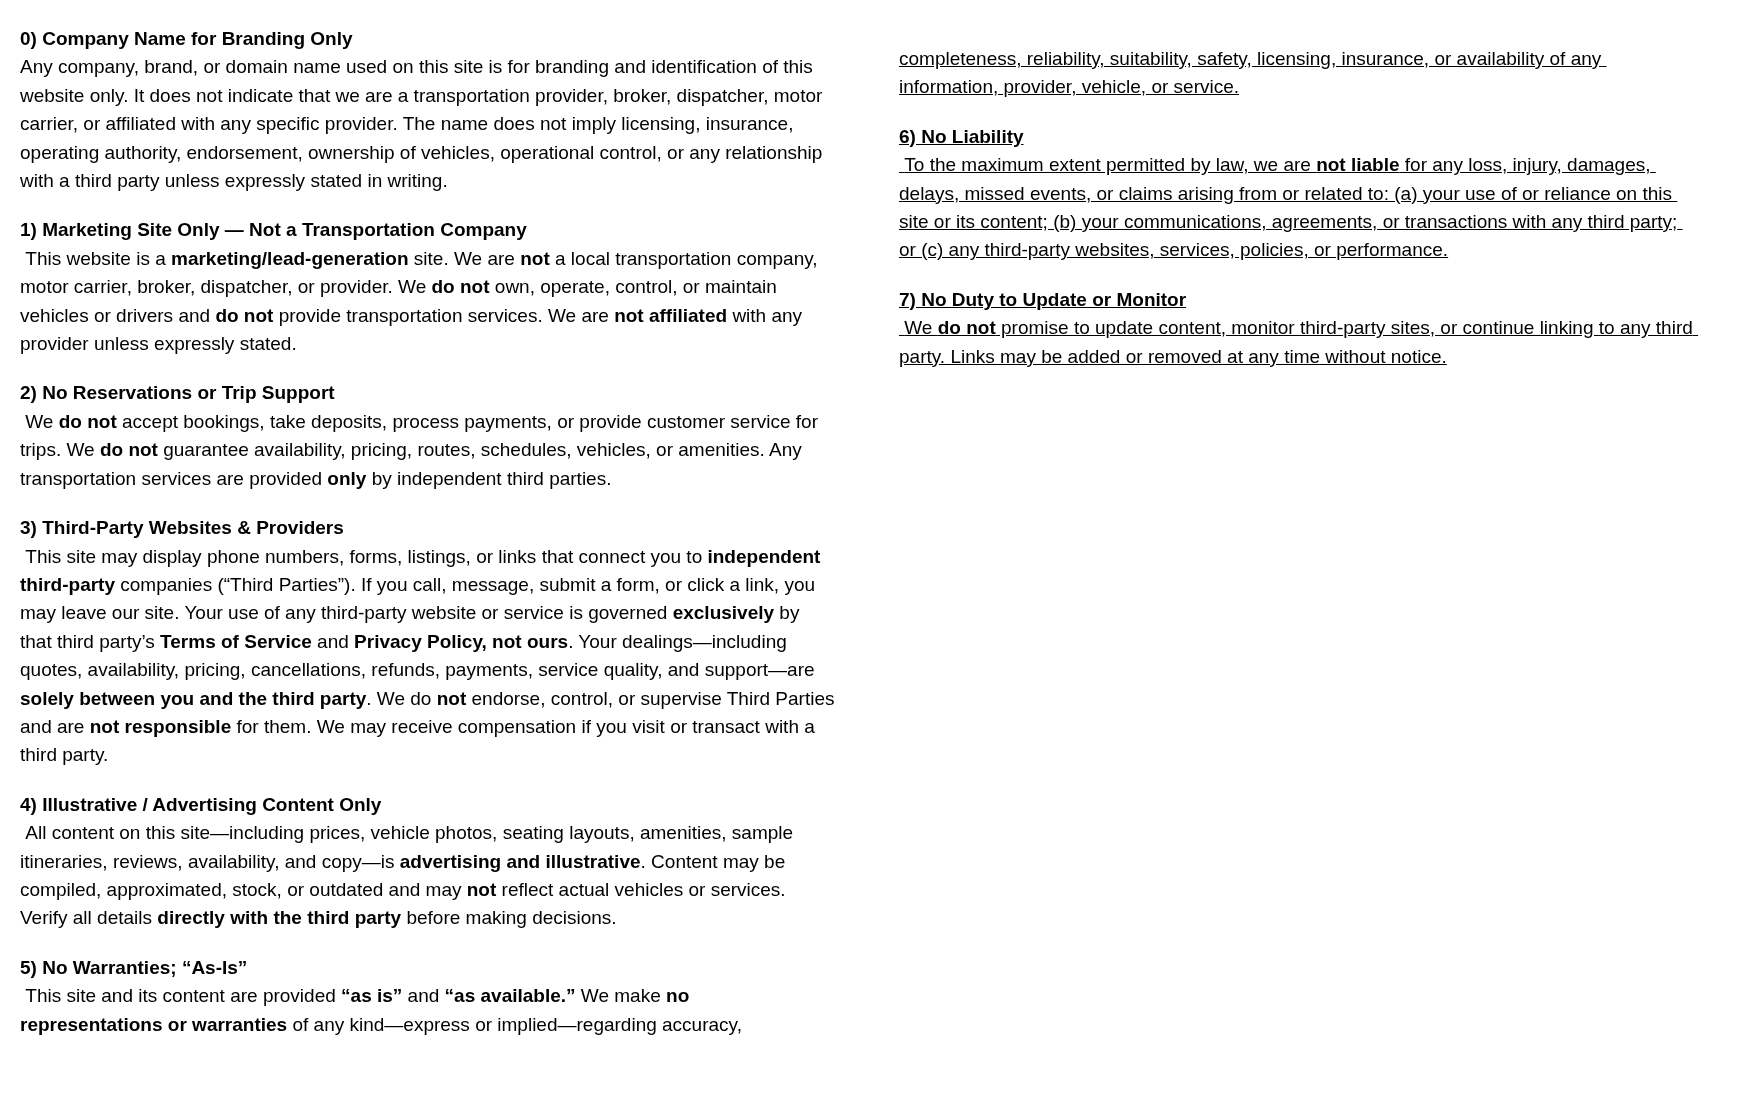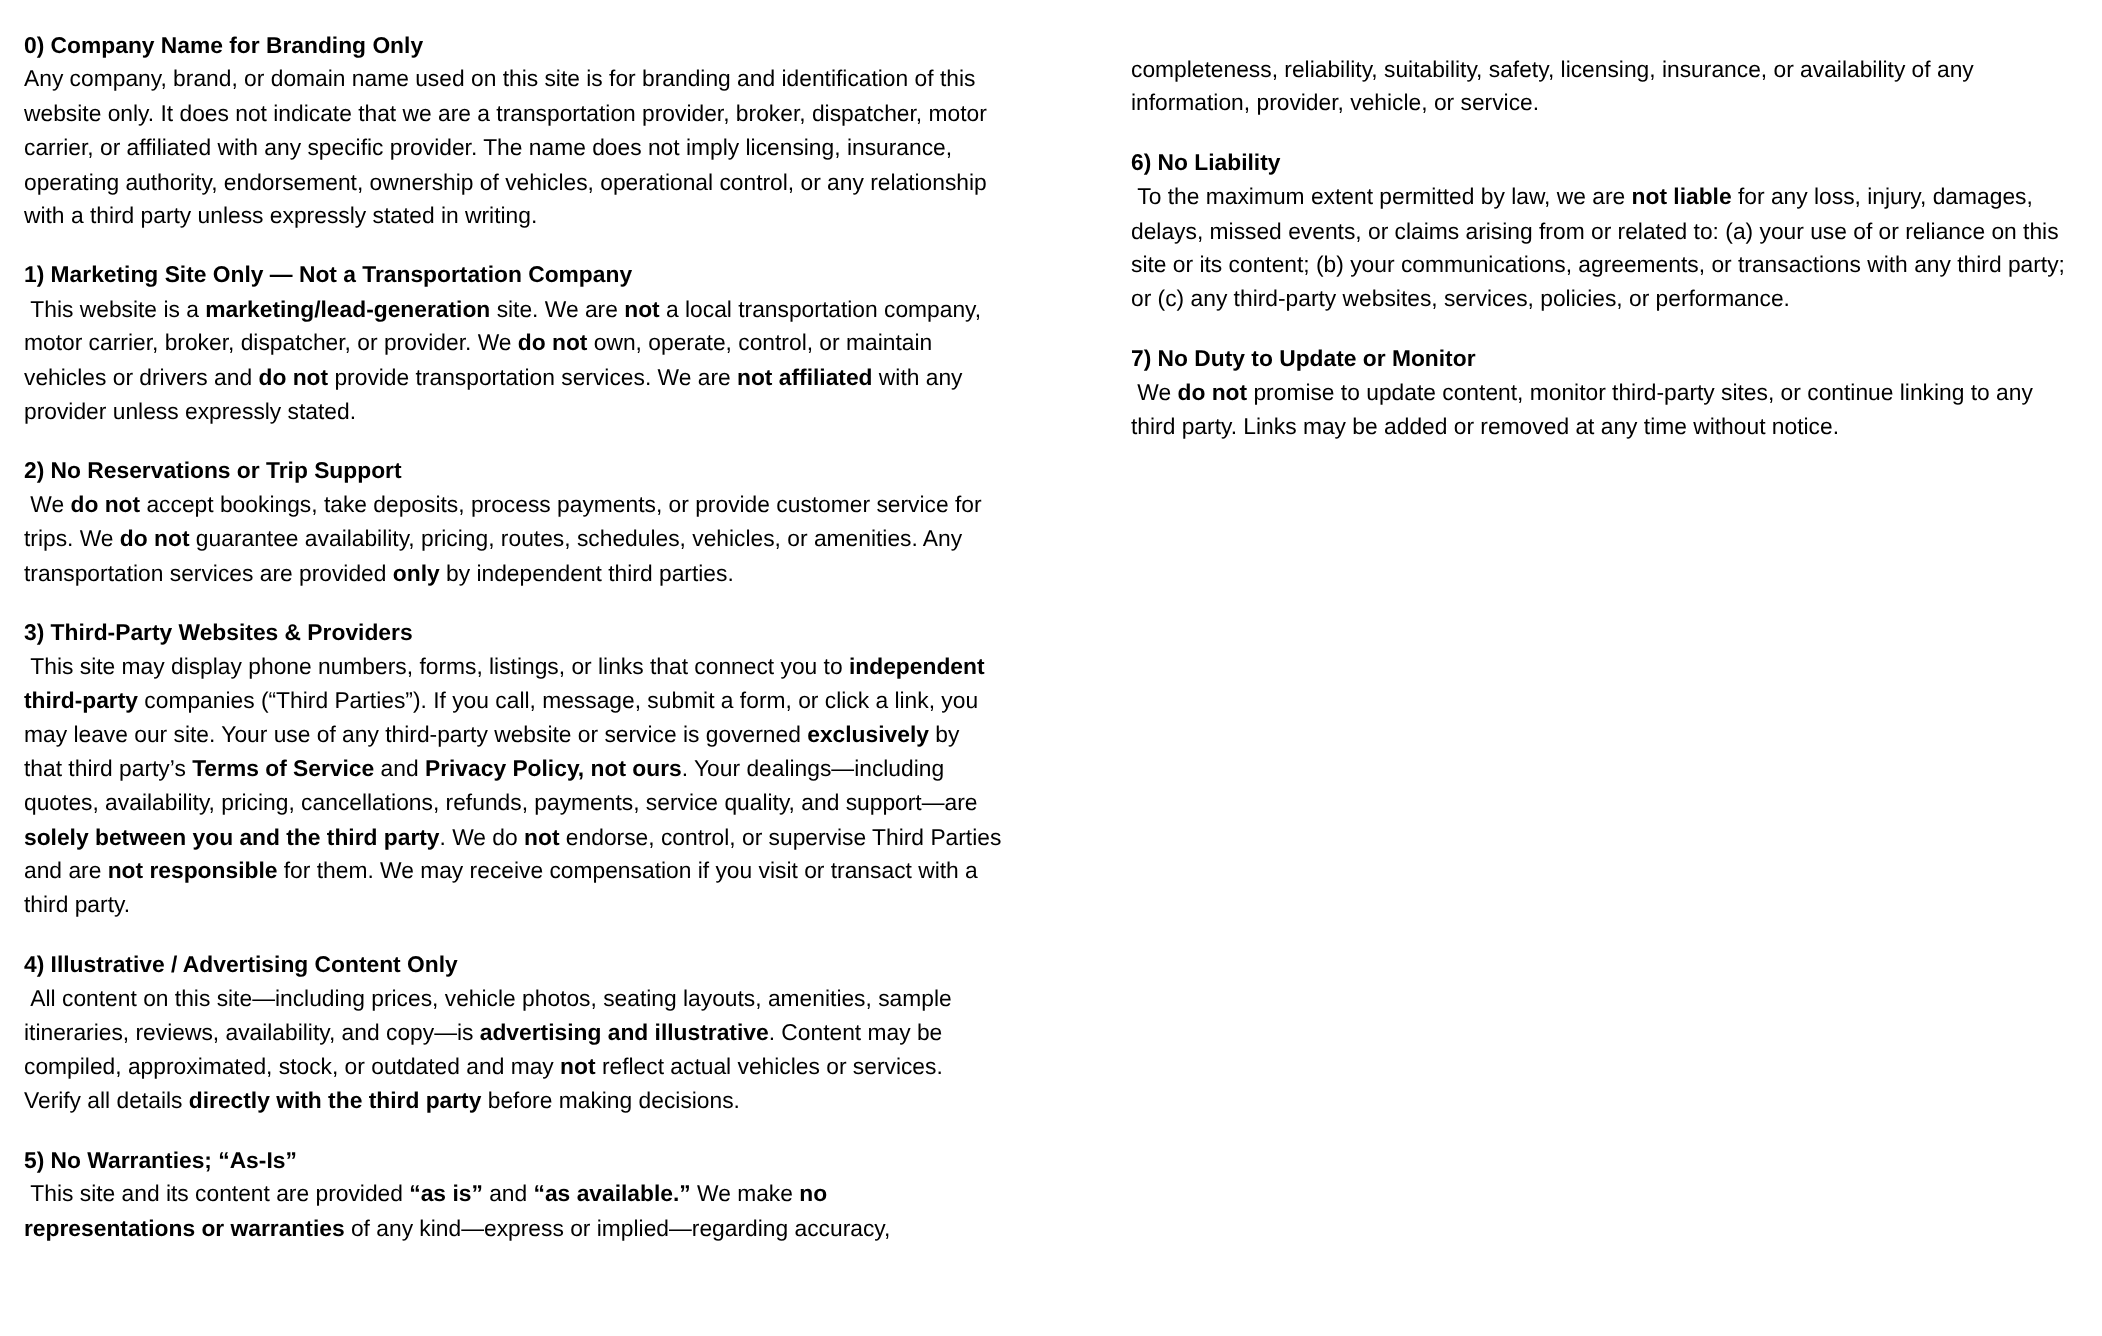--- a/index.html
+++ b/index.html
@@ -20,21 +20,21 @@
     padding: 25px 16px 0 20px;
     align-items: flex-start;
   }
   .col {
     font-size: 19px;
     line-height: 28.4px;
     white-space: pre-wrap;       
     word-wrap: break-word;
   }
   .col-left  { width: 815px; }
-  .col-right { width: 794px; margin-left: 108px; padding-top: 20px; }
+  .col-right { width: 794px; margin-left: 64px; padding-top: 20px; text-decoration: underline; }
   p.section {
     margin: 0 0 21px 0;
   }
   strong, .b { font-weight: 700; }
 </style>
 </head>
 <body>
 
 <div class="page">
   <div class="col col-left" id="col-0"><p class="section"><strong>0) Company Name for Branding Only</strong><br><span>Any company, brand, or domain name used on this site is for branding and identification of this website only. It does not indicate that we are a transportation provider, broker, dispatcher, motor carrier, or affiliated with any specific provider. The name does not imply licensing, insurance, operating authority, endorsement, ownership of vehicles, operational control, or any relationship with a third party unless expressly stated in writing.</span></p><p class="section"><strong>1) Marketing Site Only — Not a Transportation Company</strong><br><span> This website is a </span><span class="b">marketing/lead-generation</span><span> site. We are </span><span class="b">not</span><span> a local transportation company, motor carrier, broker, dispatcher, or provider. We </span><span class="b">do not</span><span> own, operate, control, or maintain vehicles or drivers and </span><span class="b">do not</span><span> provide transportation services. We are </span><span class="b">not affiliated</span><span> with any provider unless expressly stated.</span></p><p class="section"><strong>2) No Reservations or Trip Support</strong><br><span> We </span><span class="b">do not</span><span> accept bookings, take deposits, process payments, or provide customer service for trips. We </span><span class="b">do not</span><span> guarantee availability, pricing, routes, schedules, vehicles, or amenities. Any transportation services are provided </span><span class="b">only</span><span> by independent third parties.</span></p><p class="section"><strong>3) Third-Party Websites &amp; Providers</strong><br><span> This site may display phone numbers, forms, listings, or links that connect you to </span><span class="b">independent third-party</span><span> companies (“Third Parties”). If you call, message, submit a form, or click a link, you may leave our site. Your use of any third-party website or service is governed </span><span class="b">exclusively</span><span> by that third party’s </span><span class="b">Terms of Service</span><span> and </span><span class="b">Privacy Policy, not ours</span><span>. Your dealings—including quotes, availability, pricing, cancellations, refunds, payments, service quality, and support—are </span><span class="b">solely between you and the third party</span><span>. We do </span><span class="b">not</span><span> endorse, control, or supervise Third Parties and are </span><span class="b">not responsible</span><span> for them. We may receive compensation if you visit or transact with a third party.</span></p><p class="section"><strong>4) Illustrative / Advertising Content Only</strong><br><span> All content on this site—including prices, vehicle photos, seating layouts, amenities, sample itineraries, reviews, availability, and copy—is </span><span class="b">advertising and illustrative</span><span>. Content may be compiled, approximated, stock, or outdated and may </span><span class="b">not</span><span> reflect actual vehicles or services. Verify all details </span><span class="b">directly with the third party</span><span> before making decisions.</span></p><p class="section"><strong>5) No Warranties; “As-Is”</strong><br><span> This site and its content are provided </span><span class="b">“as is”</span><span> and </span><span class="b">“as available.”</span><span> We make </span><span class="b">no representations or warranties</span><span> of any kind—express or implied—regarding accuracy,</span></p></div>

